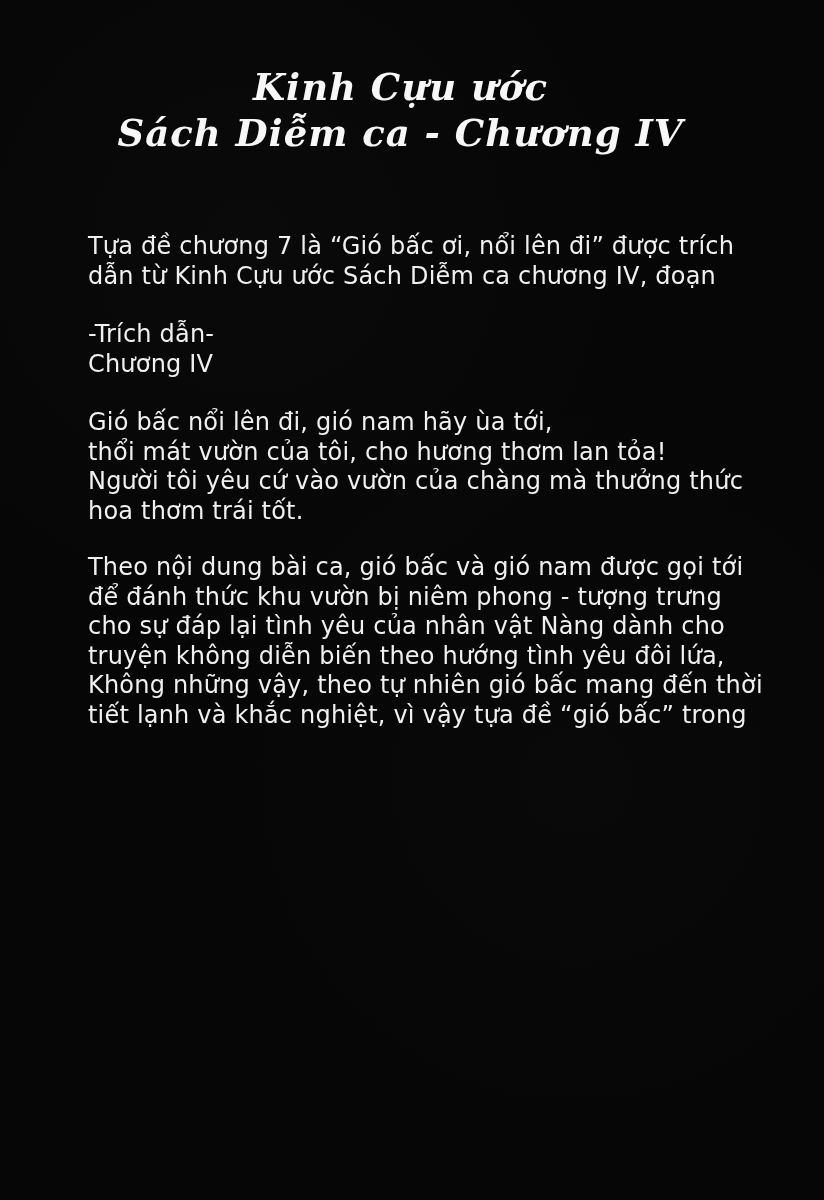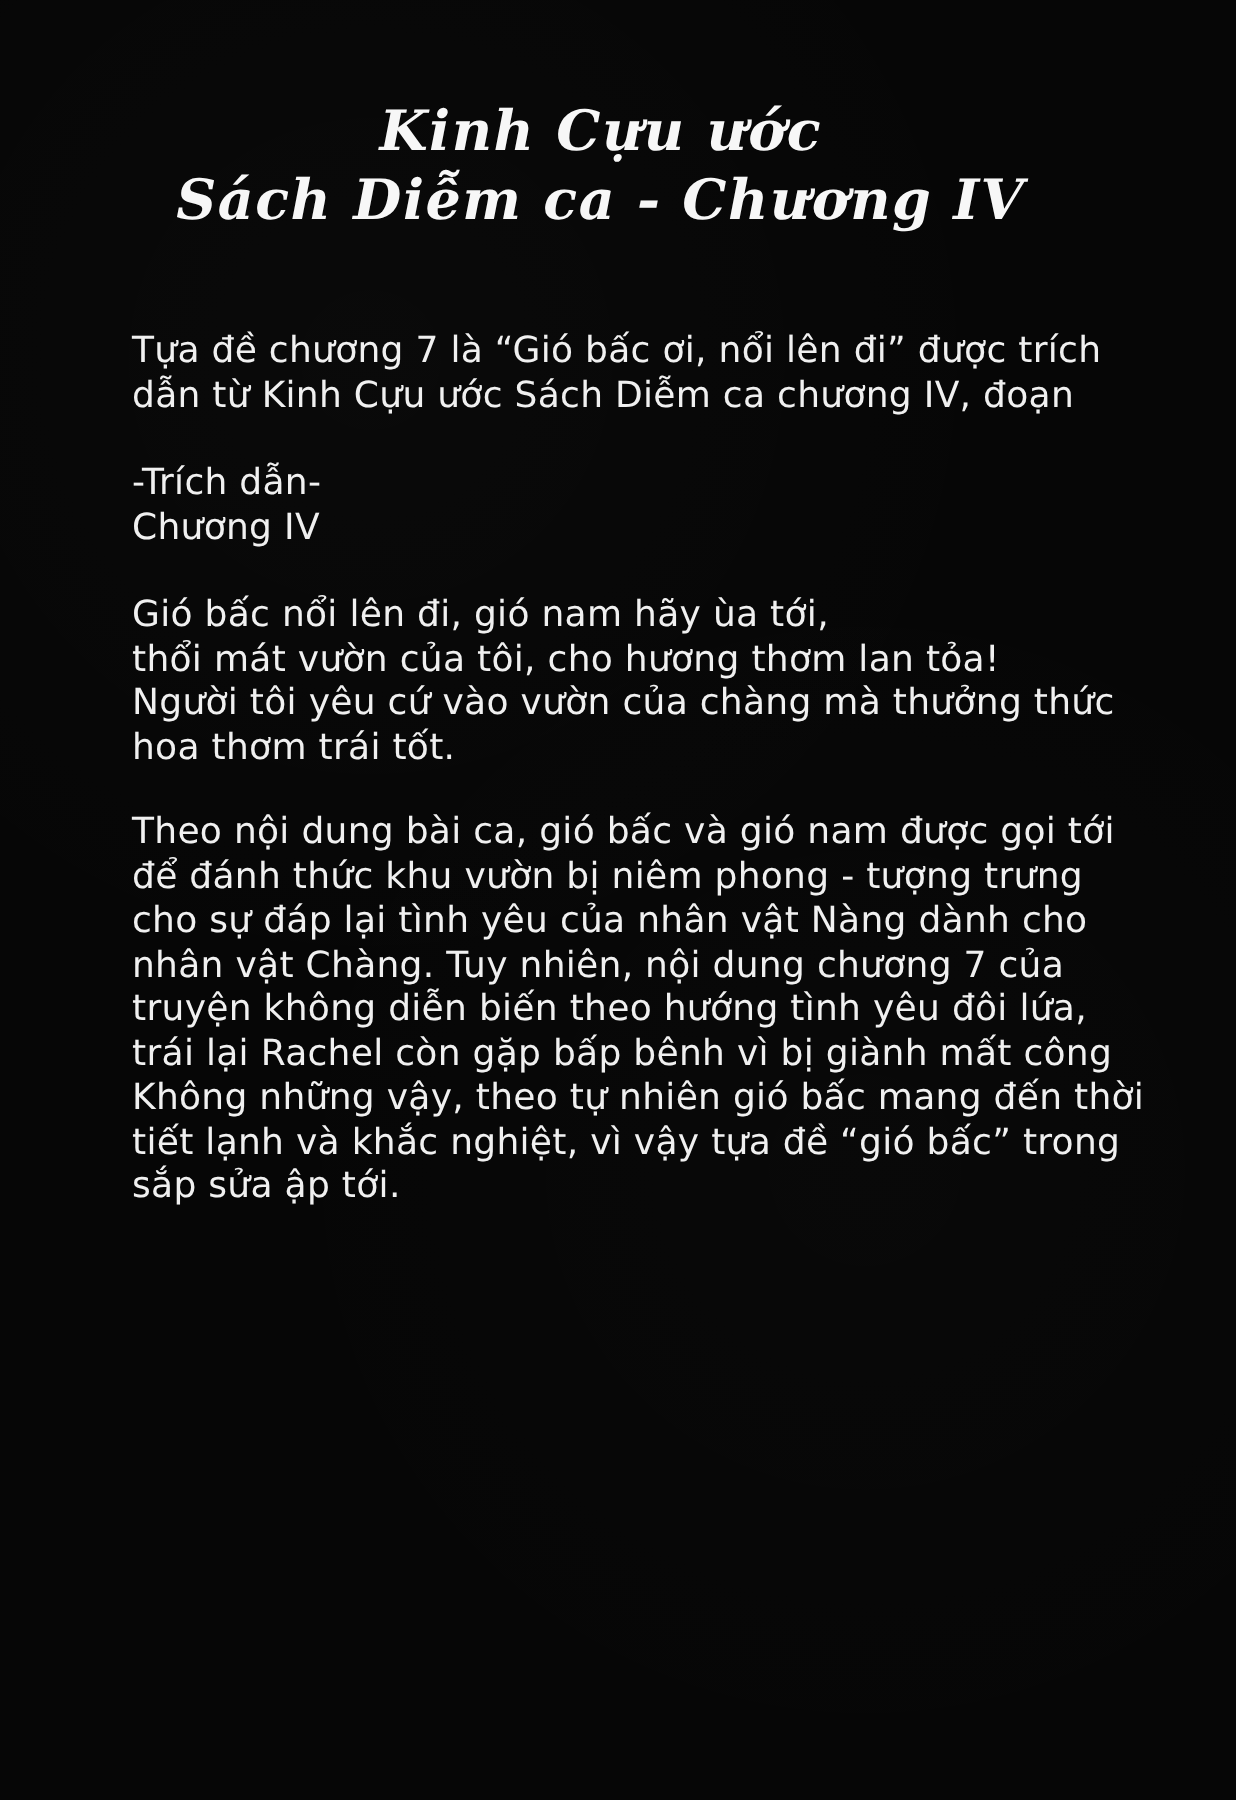--- a/index.html
+++ b/index.html
@@ -37,21 +37,21 @@
     line-height: 46px;
     letter-spacing: 1px;
   }
   .title-line2 {
     font-size: 37px;
     line-height: 46px;
     letter-spacing: 1px;
   }
   .content {
     position: absolute;
-    top: 219px;
+    top: 232px;
     left: 88px;
     width: 660px;
     font-size: 24px;
     line-height: 29.5px;
     color: #f0f0f0;
     letter-spacing: 0.2px;
   }
   .para {
     margin: 0 0 29px 0;
   }
@@ -94,23 +94,20 @@
         <div>Gió bấc nổi lên đi, gió nam hãy ùa tới,</div>
         <div>thổi mát vườn của tôi, cho hương thơm lan tỏa!</div>
         <div>Người tôi yêu cứ vào vườn của chàng mà thưởng thức</div>
         <div>hoa thơm trái tốt.</div>
       </div>
 
     <div class="para commentary">
         <div>Theo nội dung bài ca, gió bấc và gió nam được gọi tới</div>
         <div>để đánh thức khu vườn bị niêm phong - tượng trưng</div>
         <div>cho sự đáp lại tình yêu của nhân vật Nàng dành cho</div>
-        <div>nhân vật Chàng. Tuy nhiên, nội dung chương 7 của</div>
         <div>truyện không diễn biến theo hướng tình yêu đôi lứa,</div>
-        <div>trái lại Rachel còn gặp bấp bênh vì bị giành mất công</div>
         <div>Không những vậy, theo tự nhiên gió bấc mang đến thời</div>
         <div>tiết lạnh và khắc nghiệt, vì vậy tựa đề “gió bấc” trong</div>
-        <div>sắp sửa ập tới.</div>
       </div>
 
   </div>
 
 </div>
 
 </body></html>

